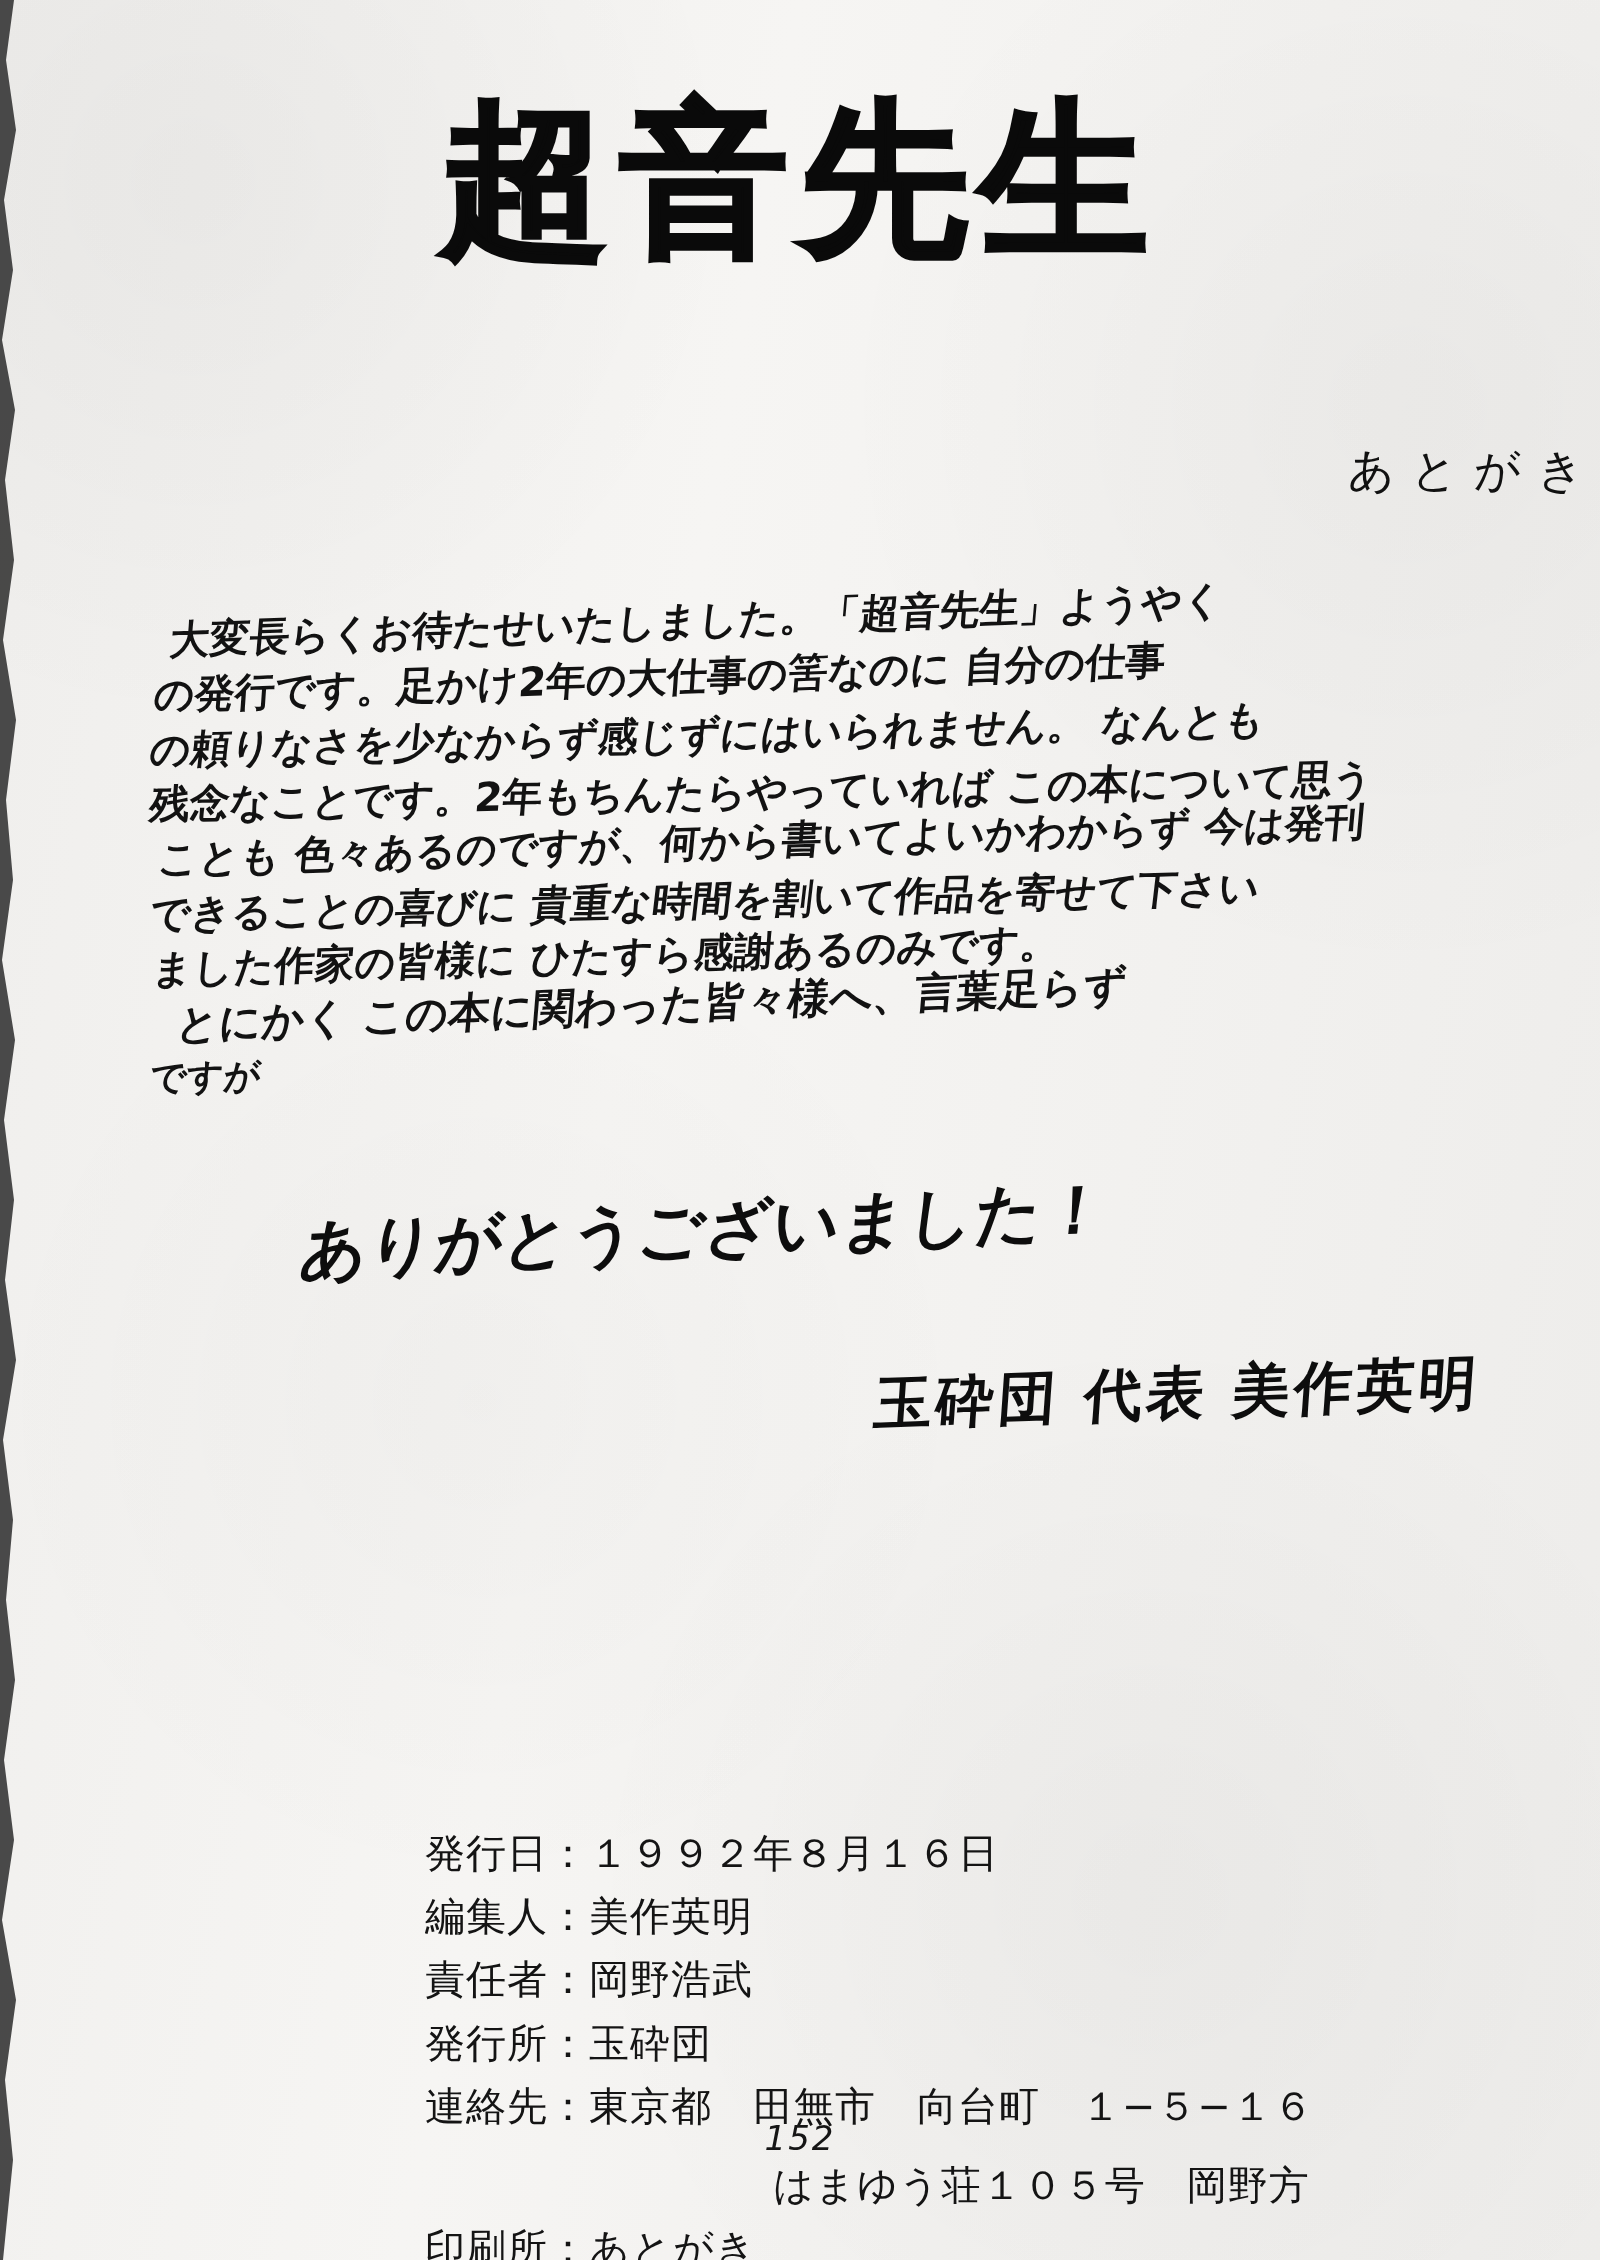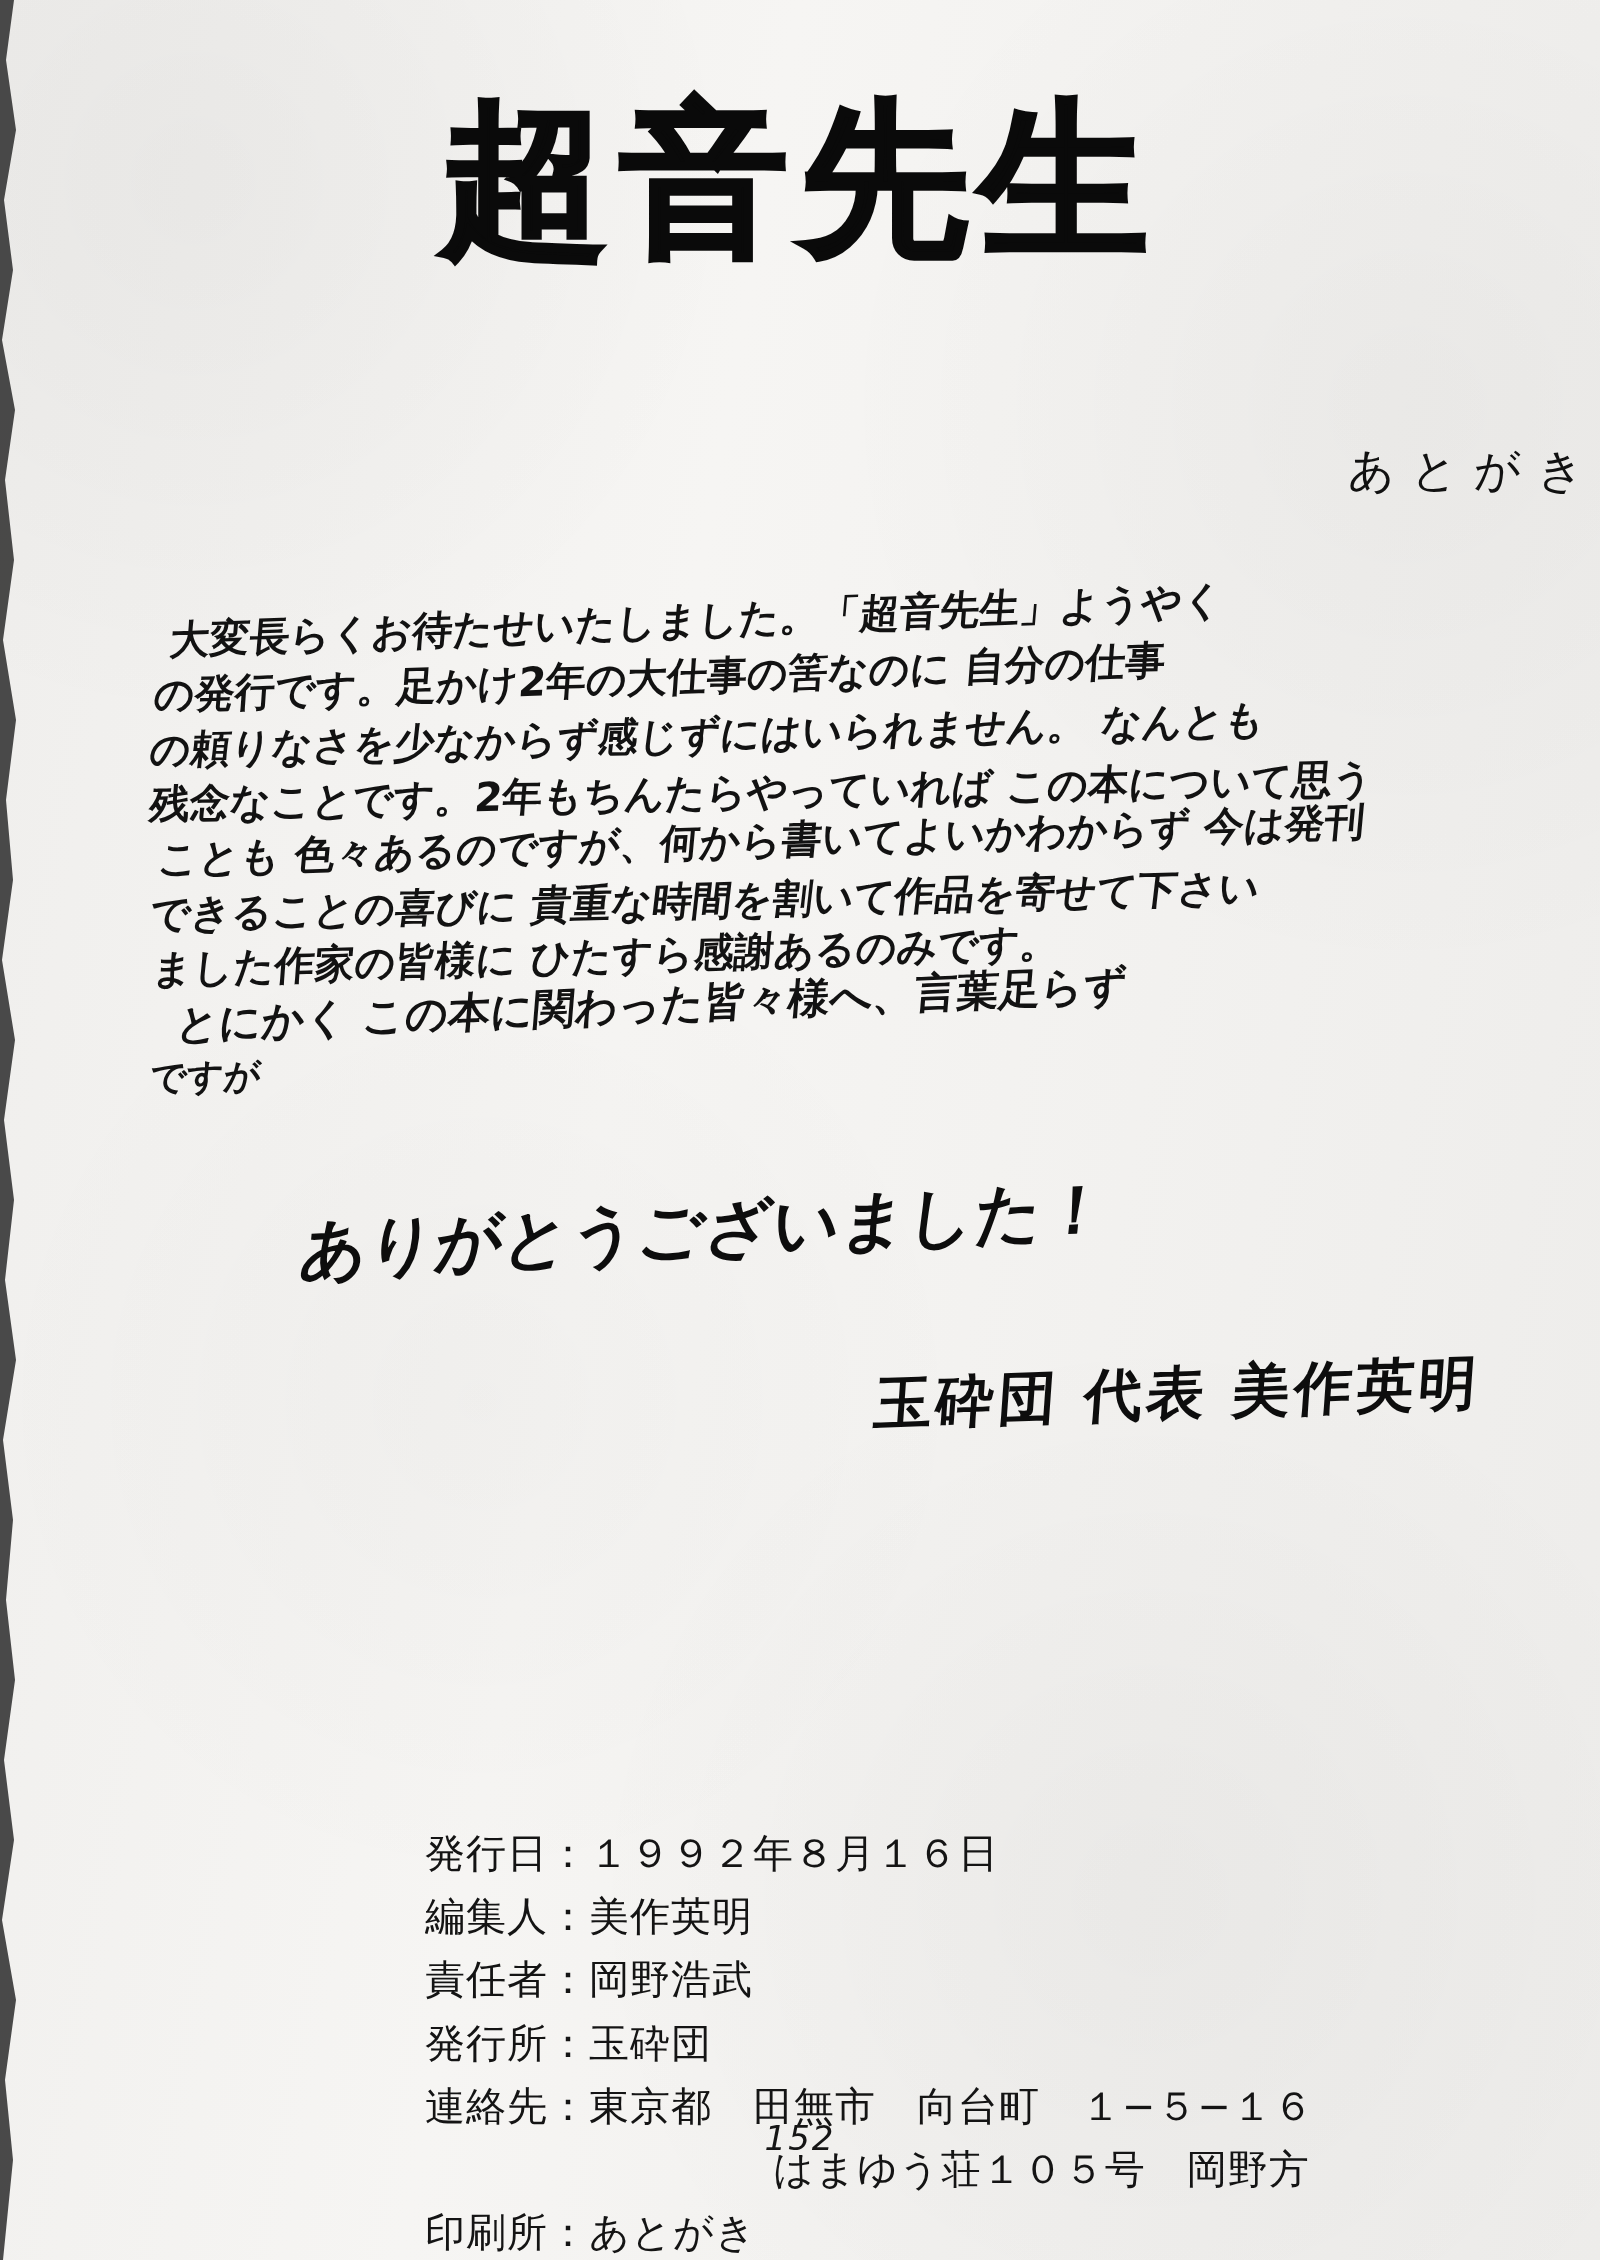--- a/index.html
+++ b/index.html
@@ -122,21 +122,21 @@
     position: absolute;
     left: 425px;
     top: 1822px;
     font-family: "DejaVu Sans", sans-serif;
     font-size: 40px;
     line-height: 1.58;
     color: #141414;
     letter-spacing: 1px;
   }
   .colophon .row { white-space: pre; }
-  .colophon .indent { padding-left: 348px; }
+  .colophon .indent { padding-left: 348px; margin-top: 16px; }
 
   .page-number {
     position: absolute;
     left: 0;
     right: 0;
     top: 2118px;
     text-align: center;
     font-family: "DejaVu Sans", sans-serif;
     font-size: 34px;
     color: #151515;

